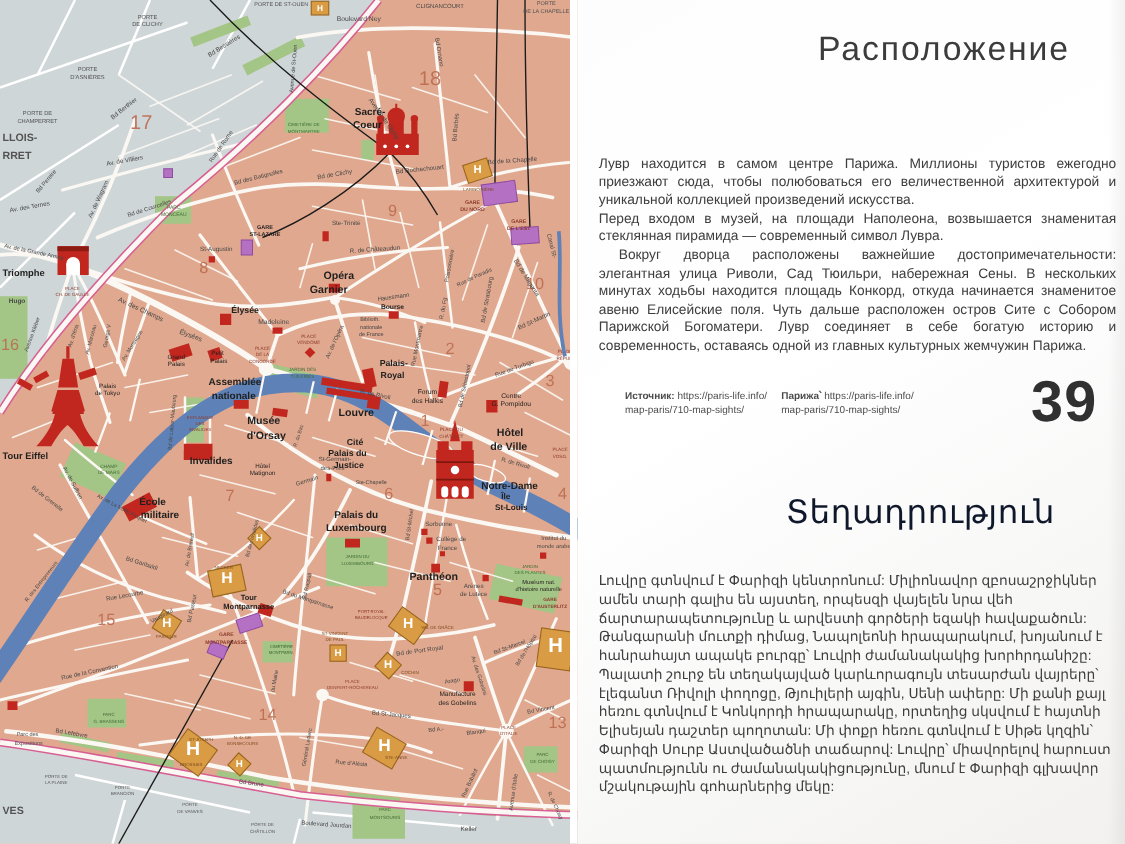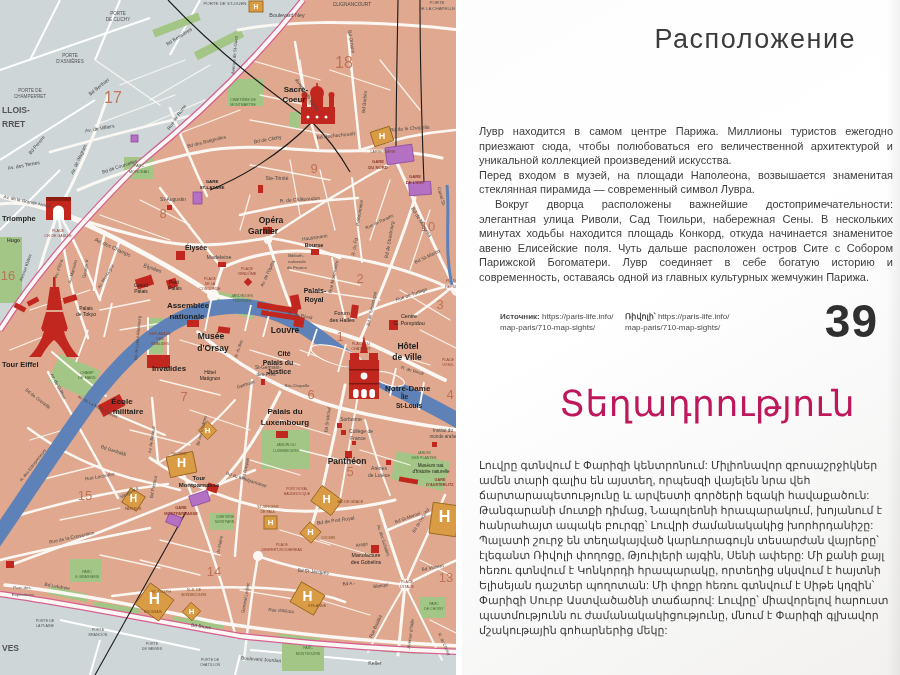--- a/index.html
+++ b/index.html
@@ -7,22 +7,22 @@
     width:900px;height:675px;position:relative;overflow:hidden;
     background:linear-gradient(150deg,#f3f2f1 0%,#fdfdfd 22%,#ffffff 55%,#f2f1f0 100%);
     font-family:"Liberation Sans",sans-serif;
   }
   .page{position:absolute;inset:0;}
   #map{position:absolute;left:0;top:0;}
   #map text{font-family:"Liberation Sans",sans-serif;}
   .right{position:absolute;left:478px;top:0;width:412px;height:675px;}
   .title-ru{position:absolute;top:24px;right:34px;margin:0;font-size:27px;font-weight:400;
     letter-spacing:1.5px;color:#3c3c3c;}
-  .title-hy{position:absolute;top:382px;right:34px;margin:1px;font-size:36px;font-weight:400;
-    letter-spacing:.5px;color:#be185d;}
+  .title-hy{position:absolute;top:382px;right:34px;margin:12px;font-size:26px;font-weight:400;
+    letter-spacing:.5px;color:#0f172a;}
   .body-ru{position:absolute;top:124px;left:1px;width:414px;font-size:11px;line-height:14.6px;
     color:#3e3e3e;text-align:justify;}
   .body-ru p{margin:0;}
   .body-ru p.indent{text-indent:16px;}
   .body-hy{position:absolute;top:458px;left:1px;width:414px;font-size:11px;line-height:15px;
     color:#3e3e3e;margin:0;}
   .src{position:absolute;top:311px;width:138px;font-size:8px;line-height:11px;color:#4b4b4b;}
   .src .lbl{font-weight:700;}
   .src1{left:6px;margin-left:16px;}
   .src2{left:147px;}
@@ -582,21 +582,21 @@
       <p>Перед входом в музей, на площади Наполеона, возвышается знаменитая стеклянная пирамида — современный символ Лувра.</p>
       <p class="indent">Вокруг дворца расположены важнейшие достопримечательности: элегантная улица Риволи, Сад Тюильри, набережная Сены. В нескольких минутах ходьбы находится площадь Конкорд, откуда начинается знаменитое авеню Елисейские поля. Чуть дальше расположен остров Сите с Собором Парижской Богоматери. Лувр соединяет в себе богатую историю и современность, оставаясь одной из главных культурных жемчужин Парижа.</p>
     </div>
 
     <div class="src src1">
       <span class="lbl">Источник:</span>
       <span>https://paris-life.info/</span><br>
       <span>map-paris/710-map-sights/</span>
     </div>
     <div class="src src2">
-      <span class="lbl">Ռիվոլի՝</span>
+      <span class="lbl">Парижа՝</span>
       <span>https://paris-life.info/</span><br>
       <span>map-paris/710-map-sights/</span>
     </div>
     <div class="page-num">39</div>
 
     <h2 class="title-hy">Տեղադրություն</h2>
     <p class="body-hy">Լուվրը գտնվում է Փարիզի կենտրոնում: Միլիոնավոր զբոսաշրջիկներ ամեն տարի գալիս են այստեղ, որպեսզի վայելեն նրա վեհ ճարտարապետությունը և արվեստի գործերի եզակի հավաքածուն: Թանգարանի մուտքի դիմաց, Նապոլեոնի հրապարակում, խոյանում է հանրահայտ ապակե բուրգը՝ Լուվրի ժամանակակից խորհրդանիշը: Պալատի շուրջ են տեղակայված կարևորագույն տեսարժան վայրերը՝ էլեգանտ Ռիվոլի փողոցը, Թյուիլերի այգին, Սենի ափերը: Մի քանի քայլ հեռու գտնվում է Կոնկորդի հրապարակը, որտեղից սկսվում է հայտնի Ելիսեյան դաշտեր պողոտան: Մի փոքր հեռու գտնվում է Սիթե կղզին՝ Փարիզի Սուրբ Աստվածածնի տաճարով: Լուվրը՝ միավորելով հարուստ պատմությունն ու ժամանակակիցությունը, մնում է Փարիզի գլխավոր մշակութային գոհարներից մեկը:</p>
   </div>
 
   <div class="edge-shade"></div>

